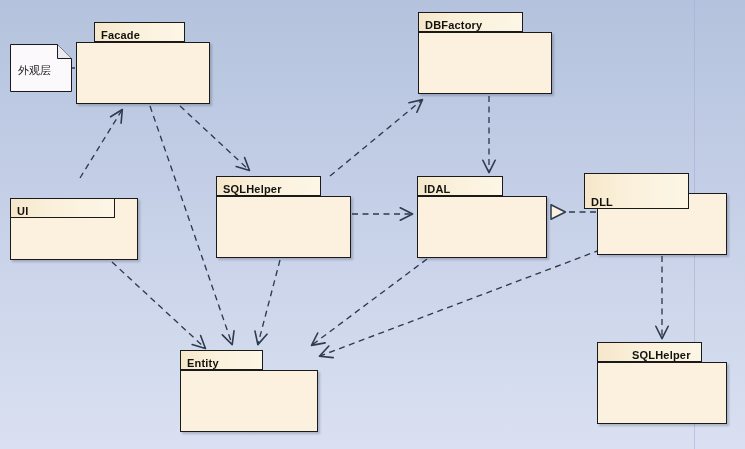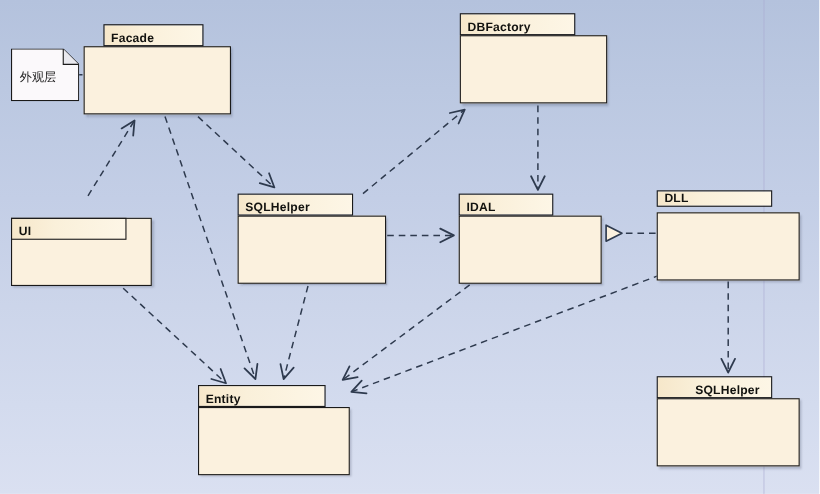--- a/index.html
+++ b/index.html
@@ -164,28 +164,28 @@
 
   <div class="pkg">
     <div class="pkg-body" style="left:417px; top:196px; width:130px; height:62px;"></div>
     <div class="pkg-tab" style="left:417px; top:176px; width:86px; height:20px;">
       <span class="pkg-tab-label">IDAL</span>
     </div>
   </div>
 
   <div class="pkg">
     <div class="pkg-body" style="left:597px; top:193px; width:130px; height:62px;"></div>
-    <div class="pkg-tab" style="left:597px; top:173px; width:105px; height:15px;">
+    <div class="pkg-tab" style="left:584px; top:173px; width:105px; height:36px;">
       <span class="pkg-tab-label">DLL</span>
     </div>
   </div>
 
   <div class="pkg">
     <div class="pkg-body" style="left:180px; top:370px; width:138px; height:62px;"></div>
-    <div class="pkg-tab" style="left:180px; top:350px; width:116px; height:20px;">
+    <div class="pkg-tab" style="left:180px; top:350px; width:83px; height:20px;">
       <span class="pkg-tab-label">Entity</span>
     </div>
   </div>
 
   <div class="pkg">
     <div class="pkg-body" style="left:597px; top:362px; width:130px; height:62px;"></div>
     <div class="pkg-tab" style="left:597px; top:342px; width:105px; height:20px;padding-left:34px;">
       <span class="pkg-tab-label">SQLHelper</span>
     </div>
   </div>

